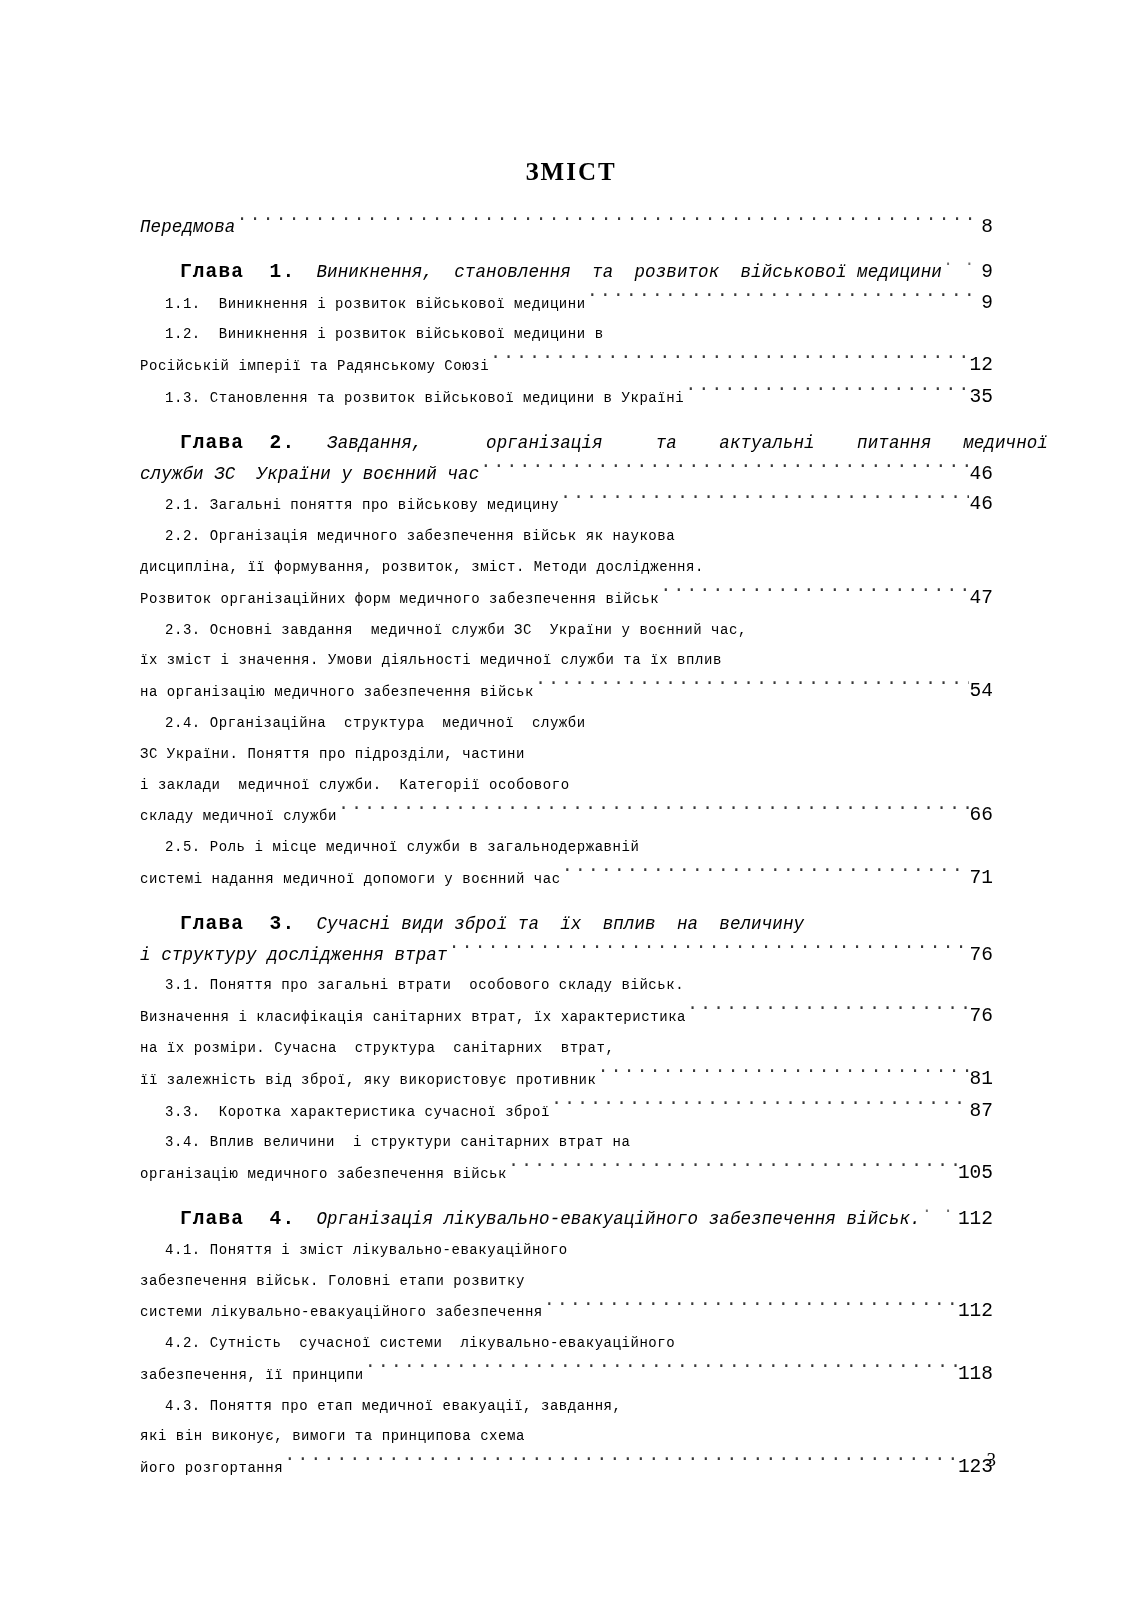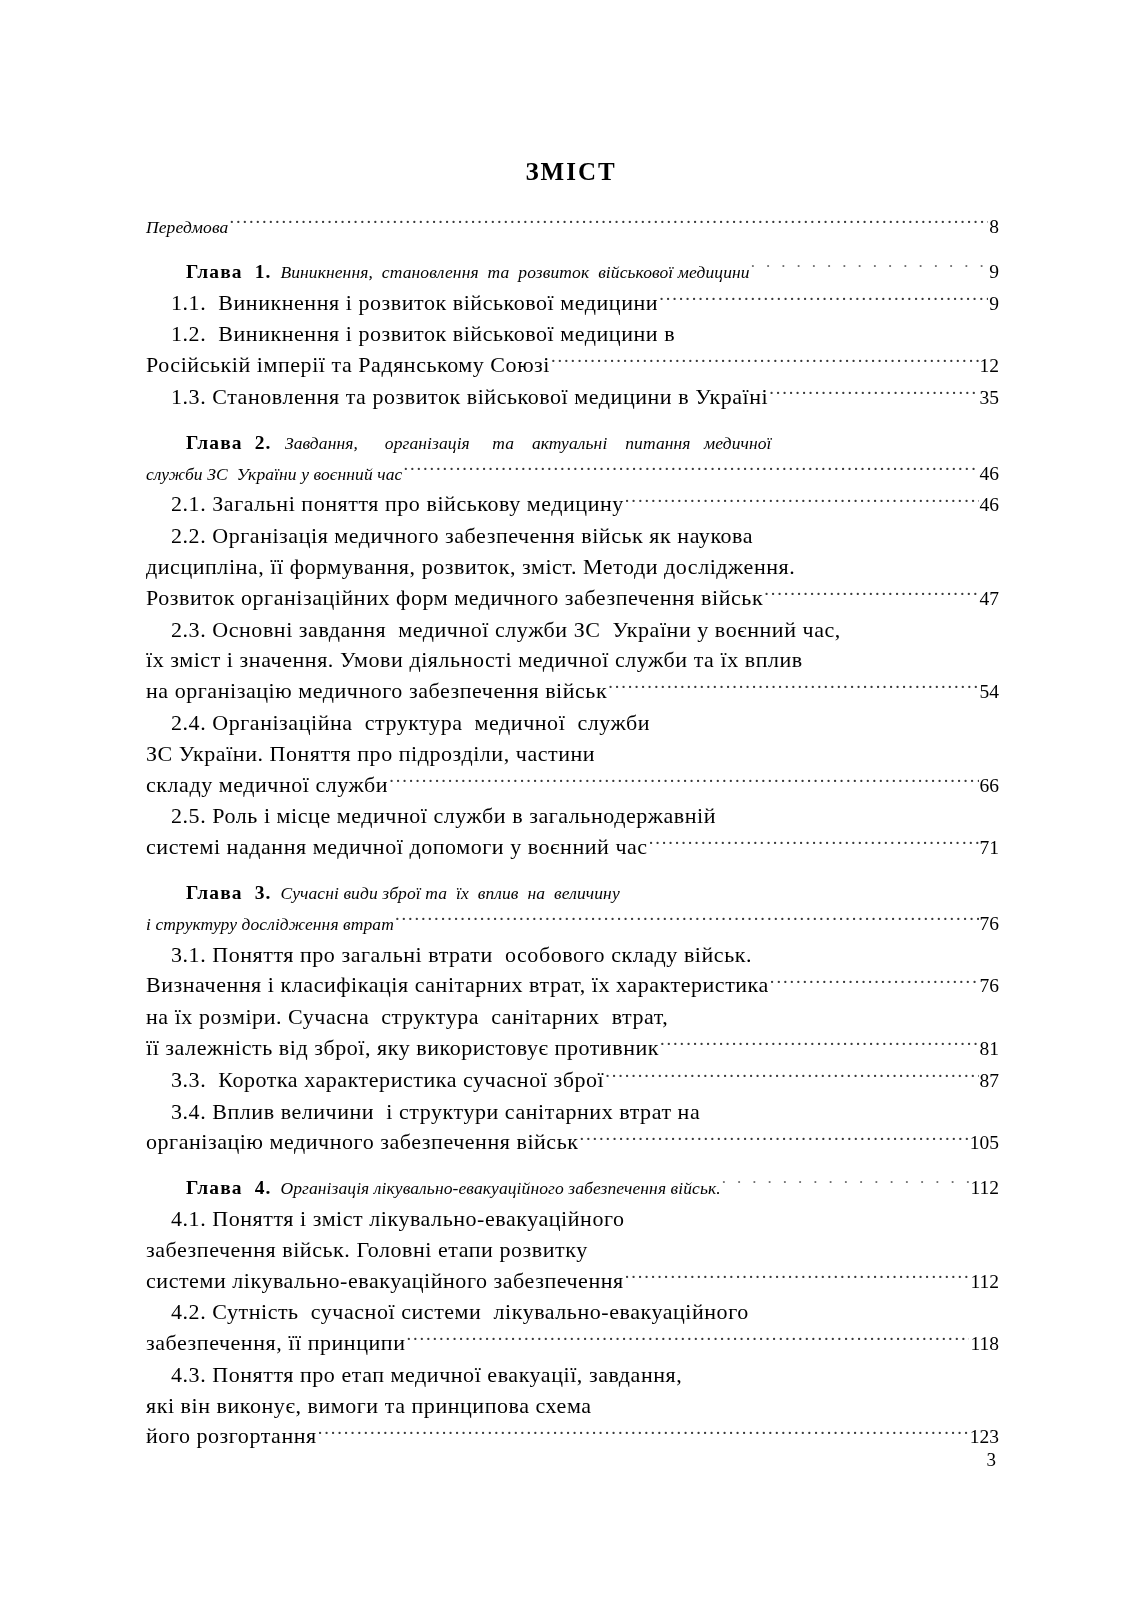--- a/index.html
+++ b/index.html
@@ -30,23 +30,24 @@
     width: 1142px;
     text-align: center;
     font-size: 25px;
     font-weight: bold;
     letter-spacing: 2.0px;
     font-family: "Liberation Serif", "DejaVu Serif", serif;
   }
 
   .toc-body {
     position: absolute;
-    left: 146px;
+    left: 140px;
     top: 212px;
     width: 853px;
+    font-family: Liberation Mono, monospace;
   }
 
   
   .line {
     display: flex;
     align-items: baseline;
     width: 100%;
     font-size: 18.5px;
     line-height: 30.8px;
     white-space: pre;
@@ -96,21 +97,21 @@
   }
   .chap-word {
     font-weight: bold;
     font-style: normal;
     font-size: 19.5px;
     letter-spacing: 1.1px;
     margin-left: 40px;
   }
   .sub {
     letter-spacing: 0.55px;
-    font-size: 22px;
+    font-size: 14px;
   }
   .sub-ind {
     padding-left: 25px;
   }
   .spacer-md { height: 14px; }
 
   .folio {
     position: absolute;
     right: 146px;
     top: 1449px;
@@ -156,20 +157,21 @@
         <div class="line"><span class="txt sub">Розвиток організаційних форм медичного забезпечення військ</span><span class="leader"></span><span class="pg">47</span></div>
       </div>
       <div>
         <div class="line plain"><span class="txt sub sub-ind">2.3. Основні завдання  медичної служби ЗС  України у воєнний час,</span></div>
         <div class="line plain"><span class="txt sub">їх зміст і значення. Умови діяльності медичної служби та їх вплив</span></div>
         <div class="line"><span class="txt sub">на організацію медичного забезпечення військ</span><span class="leader"></span><span class="pg">54</span></div>
       </div>
       <div>
         <div class="line plain"><span class="txt sub sub-ind">2.4. Організаційна  структура  медичної  служби</span></div>
         <div class="line plain"><span class="txt sub">ЗС України. Поняття про підрозділи, частини</span></div>
+        <div class="line plain"><span class="txt sub">і заклади  медичної служби.  Категорії особового</span></div>
         <div class="line"><span class="txt sub">складу медичної служби</span><span class="leader"></span><span class="pg">66</span></div>
       </div>
       <div>
         <div class="line plain"><span class="txt sub sub-ind">2.5. Роль і місце медичної служби в загальнодержавній</span></div>
         <div class="line"><span class="txt sub">системі надання медичної допомоги у воєнний час</span><span class="leader"></span><span class="pg">71</span></div>
       </div>
       <div class="spacer-md"></div>
       <div>
         <div class="line plain"><span class="txt chap-word">Глава  3.</span><span class="txt it">  Сучасні види зброї та  їх  вплив  на  величину</span></div>
         <div class="line"><span class="txt it">і структуру дослідження втрат</span><span class="leader"></span><span class="pg">76</span></div>

